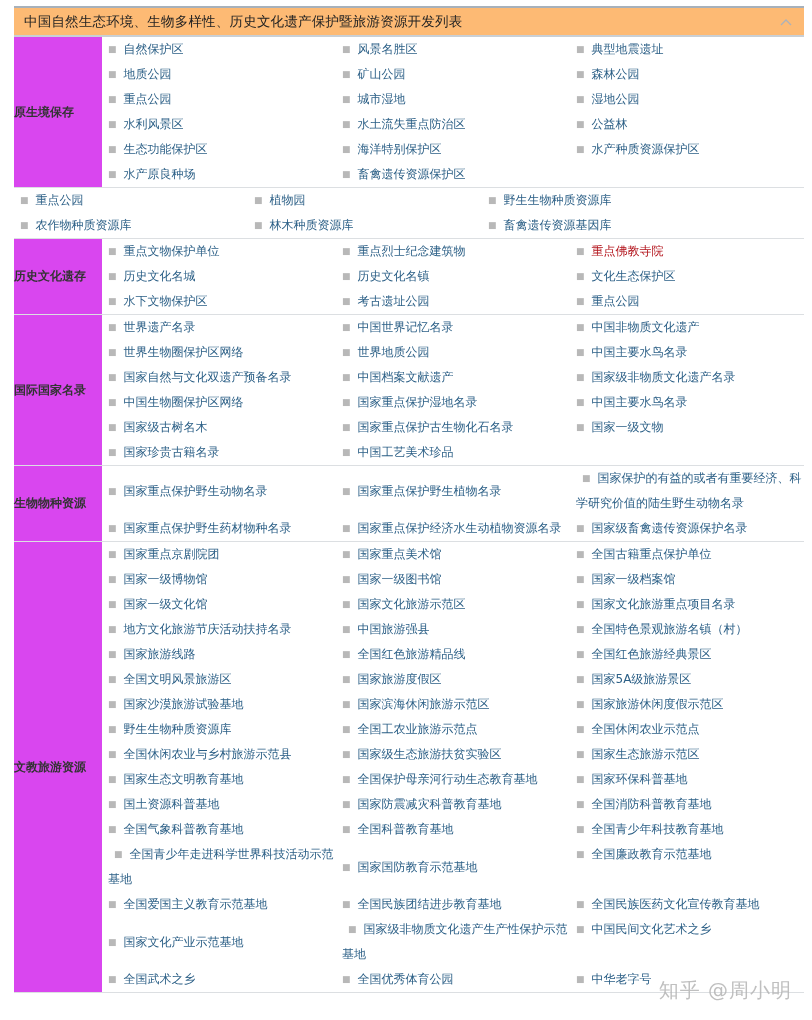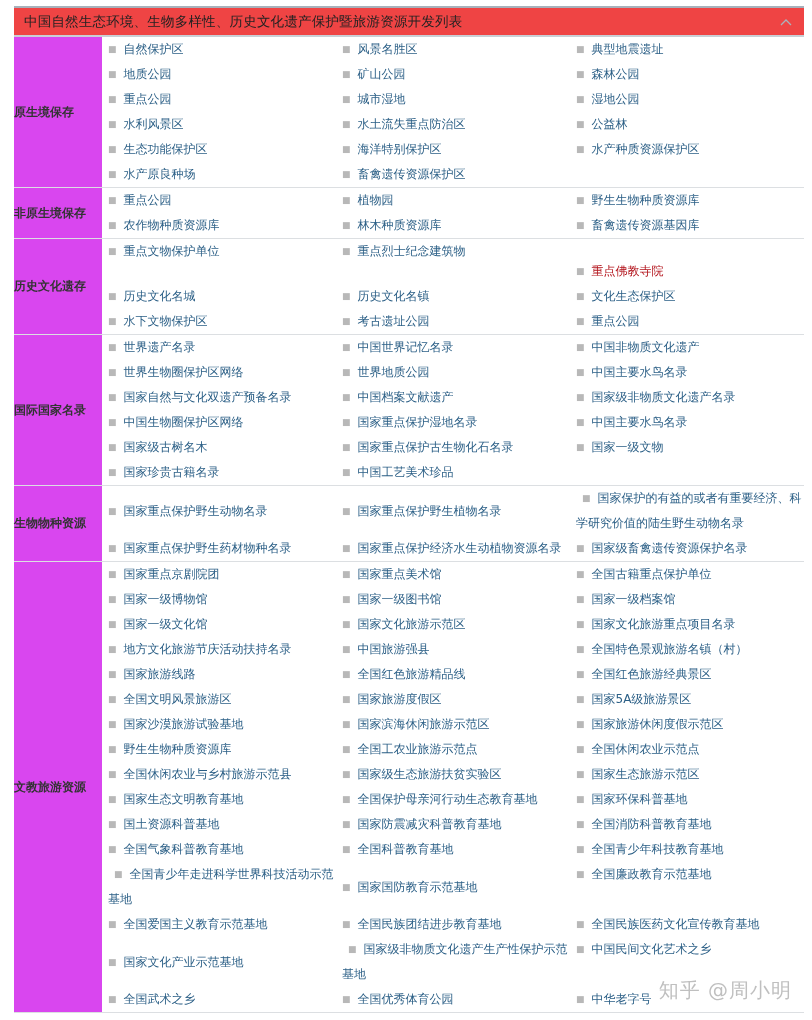--- a/index.html
+++ b/index.html
@@ -1,30 +1,30 @@
 <!DOCTYPE html>
 <html><head>
 <meta charset="utf-8">
 <style>
   html, body { margin: 0; padding: 0; background: #ffffff; }
   body { width: 812px; height: 1020px; position: relative; overflow: hidden;
          font-family: "DejaVu Sans", "Liberation Sans", sans-serif; }
   .navbox { position: absolute; left: 14px; top: 6px; width: 790px; }
-  .nav-header { height: 28px; background: #ef4444; border-top: 2px solid #a7b1bb;
+  .nav-header { height: 28px; background: #fdba74; border-top: 2px solid #a7b1bb;
                 border-bottom: 2px solid #c9cfd5; display: flex; align-items: center;
                 justify-content: space-between; padding: 0 10px 0 10px; box-sizing: border-box; height: 31px; }
   .nav-title { font-size: 13.5px; color: #222; font-weight: normal; letter-spacing: 0.2px; }
   .collapse { font-size: 12px; color: #aab2bb; cursor: pointer; width: 16px; text-align: center; }
   .group { display: flex; border-bottom: 1px solid #dcdfe2; }
   .group-label { width: 88px; flex: none; background: #d946ef; display: flex; align-items: center;
                  font-size: 12px; font-weight: bold; color: #333; padding-left: 0px; box-sizing: border-box; }
   .group-body { flex: 1; display: grid; grid-template-columns: 234px 234px 234px; padding-left: 2px; }
   .cell { font-size: 12px; color: #2b5f86; line-height: 25px; padding-left: 4px; box-sizing: border-box; }
   .cell .b { color: #b8b8b8; font-size: 9px; margin-right: 7px; vertical-align: 1px; }
-  .cell.red { color: #b3141c; margin-top: 20px; }
+  .cell.red { color: #b3141c; }
   .cell.bold { color: #111; font-weight: bold; }
   .cell.wrap { line-height: 25px; }
   .cell.wrap .b { margin-left: 6px; }
   .cell.vmid { display: flex; align-items: center; }
   a { text-decoration: none; color: inherit; cursor: pointer; }
   .watermark { position: absolute; right: 20px; bottom: 16px; font-size: 20px; color: rgba(180,180,180,0.85);
                font-family: "DejaVu Sans", sans-serif; letter-spacing: 1px; margin-top: 11px; }
 </style>
 </head>
 <body>
@@ -55,21 +55,20 @@
           <div class="cell"><span class="b">■</span><a>水土流失重点防治区</a></div>
           <div class="cell"><span class="b">■</span><a>公益林</a></div>
           <div class="cell"><span class="b">■</span><a>生态功能保护区</a></div>
           <div class="cell"><span class="b">■</span><a>海洋特别保护区</a></div>
           <div class="cell"><span class="b">■</span><a>水产种质资源保护区</a></div>
           <div class="cell"><span class="b">■</span><a>水产原良种场</a></div>
           <div class="cell"><span class="b">■</span><a>畜禽遗传资源保护区</a></div>
         </div>
       </div>
       <div class="group">
-        <div class="group-label">非原生境保存</div>
         <div class="group-body">
           <div class="cell"><span class="b">■</span><a>重点公园</a></div>
           <div class="cell"><span class="b">■</span><a>植物园</a></div>
           <div class="cell"><span class="b">■</span><a>野生生物种质资源库</a></div>
           <div class="cell"><span class="b">■</span><a>农作物种质资源库</a></div>
           <div class="cell"><span class="b">■</span><a>林木种质资源库</a></div>
           <div class="cell"><span class="b">■</span><a>畜禽遗传资源基因库</a></div>
         </div>
       </div>
       <div class="group">

